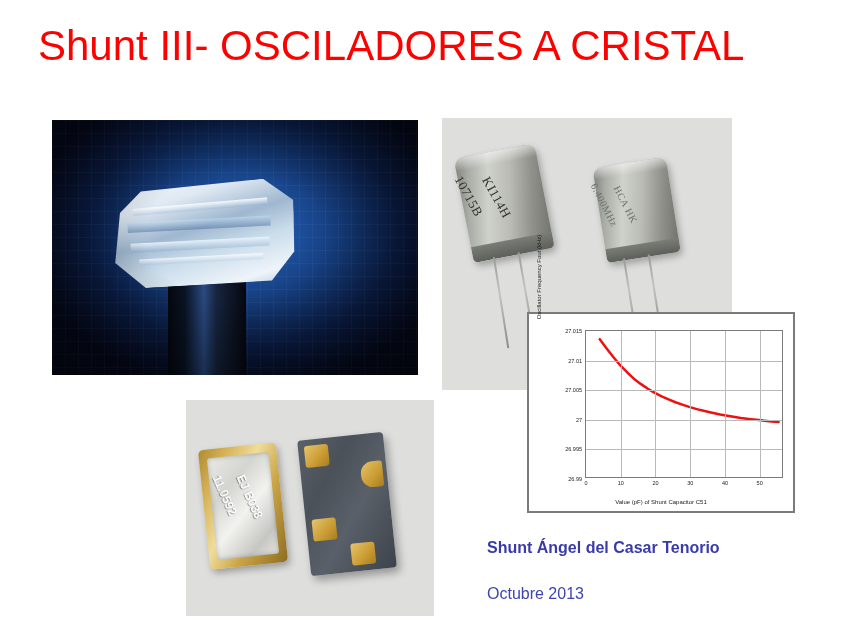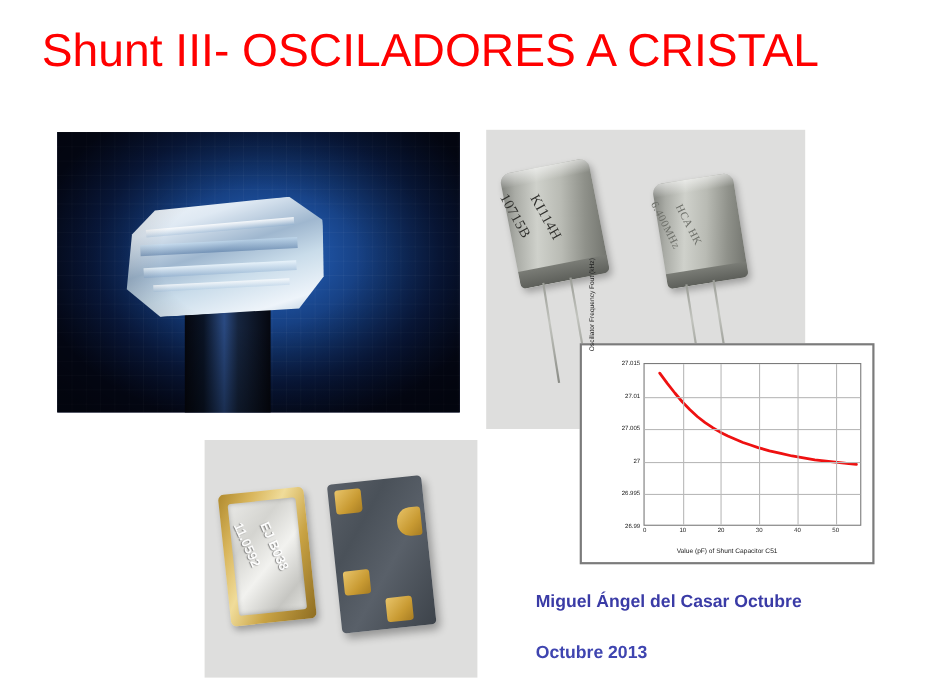--- a/index.html
+++ b/index.html
@@ -312,21 +312,21 @@
     font-size: 16px;
     font-weight: bold;
     color: #3a3ba6;
     white-space: nowrap;
   }
   #byline-date {
     position: absolute;
     left: 487px;
     top: 585px;
     font-size: 16px;
-    font-weight: bold;
+    font-weight: normal;
     color: #3f45b0;
     white-space: nowrap;
   }
 </style>
 </head>
 <body>
 
 <div id="slide-title">Shunt III- OSCILADORES A CRISTAL</div>
 
 <div id="quartz-photo">
@@ -410,14 +410,14 @@
         <div class="xtick" style="left: 104.211px;">30</div>
         <div class="gl-v" style="left: 138.947px;"></div>
         <div class="xtick" style="left: 138.947px;">40</div>
         <div class="gl-v" style="left: 173.684px;"></div>
         <div class="xtick" style="left: 173.684px;">50</div>
       </div>
     <div id="chart-xlabel">Value (pF) of Shunt Capacitor C51</div>
   </div>
 </div>
 
-<div id="byline-author">Miguel Ángel del Casar Octubre</div>
+<div id="byline-author">Shunt Ángel del Casar Tenorio</div>
 <div id="byline-date">Octubre 2013</div>
 
 </body></html>

